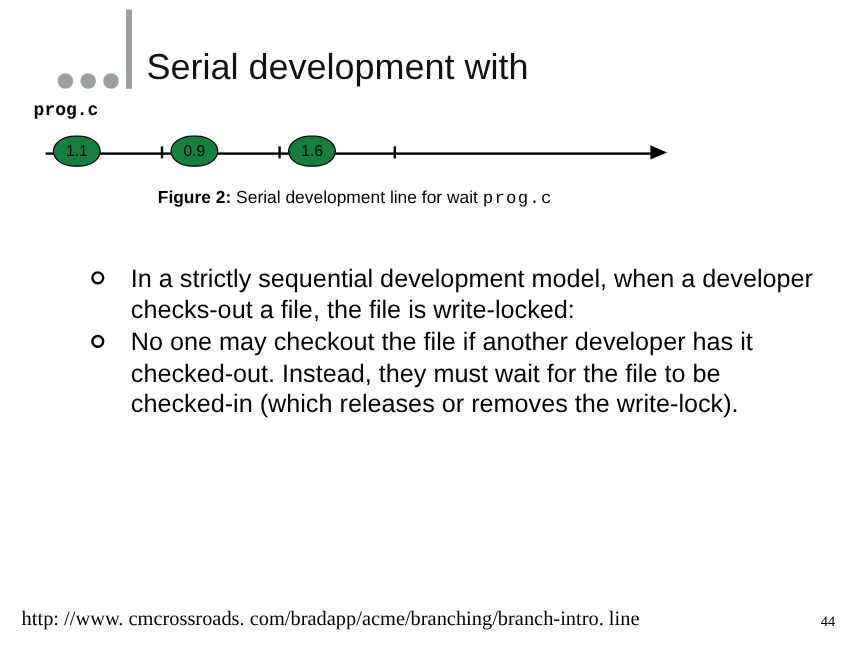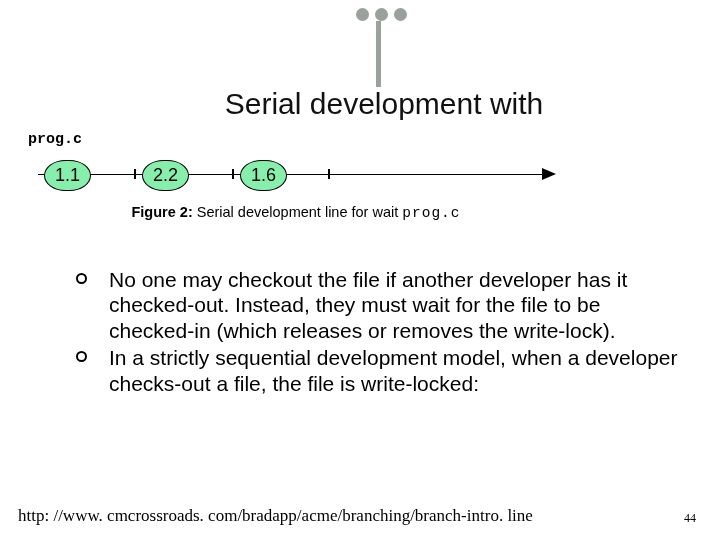--- a/index.html
+++ b/index.html
@@ -7,23 +7,22 @@
     width: 720px;
     height: 540px;
     background: #fff;
     font-family: Arial, Helvetica, sans-serif;
     color: #000;
     position: relative;
     overflow: hidden;
   }
   .header {
     display: flex;
-    align-items: center;
+    align-items: flex-end;
     padding: 8px 0 0 48px;
-    flex-direction: column;
   }
   .dots {
     display: flex;
     align-items: center;
     gap: 6px;
     margin-right: 6px;
   }
   .dot {
     width: 13px;
     height: 13px;
@@ -71,22 +70,22 @@
     width: 0; height: 0;
     border-left: 14px solid #000;
     border-top: 6px solid transparent;
     border-bottom: 6px solid transparent;
   }
   .node {
     position: absolute;
     top: 8px;
     border: 1.5px solid #000;
     border-radius: 50%/55%;
-    background: #86efac;
-    font-size: 18px;
+    background: #15803d;
+    font-size: 13px;
     line-height: 1;
     padding: 5px 10px 6px 10px;
     text-align: center;
   }
   .tick {
     position: absolute;
     width: 1.5px;
     height: 10px;
     background: #000;
     top: 17px;
@@ -151,35 +150,35 @@
 
 <div class="figure-wrap">
   <div class="filelabel">prog.c</div>
   <div class="timeline">
     <div class="axis"></div>
     <div class="arrowhead"></div>
     <div class="tick" style="left:108px"></div>
     <div class="tick" style="left:206px"></div>
     <div class="tick" style="left:302px"></div>
     <div class="node" style="left:18px">1.1</div>
-    <div class="node" style="left:116px">2.2</div>
+    <div class="node" style="left:116px">0.9</div>
     <div class="node" style="left:214px">1.6</div>
   </div>
   <div class="caption">
     <span class="figlabel">Figure 2:</span>
     <span>Serial development line for wait</span>
     <span class="mono">prog.c</span>
   </div>
 </div>
 
 <div class="bullets">
   <div class="bullet">
     <div class="bmark"></div>
-    <div class="btext">No one may checkout the file if another developer has it checked-out. Instead, they must wait for the file to be checked-in (which releases or removes the write-lock).</div>
+    <div class="btext">In a strictly sequential development model, when a developer checks-out a file, the file is write-locked:</div>
   </div>
   <div class="bullet">
     <div class="bmark"></div>
-    <div class="btext">In a strictly sequential development model, when a developer checks-out a file, the file is write-locked:</div>
+    <div class="btext">No one may checkout the file if another developer has it checked-out. Instead, they must wait for the file to be checked-in (which releases or removes the write-lock).</div>
   </div>
 </div>
 
 <div class="footer">http: //www. cmcrossroads. com/bradapp/acme/branching/branch-intro. line</div>
 <div class="pagenum">44</div>
 
 </body></html>

